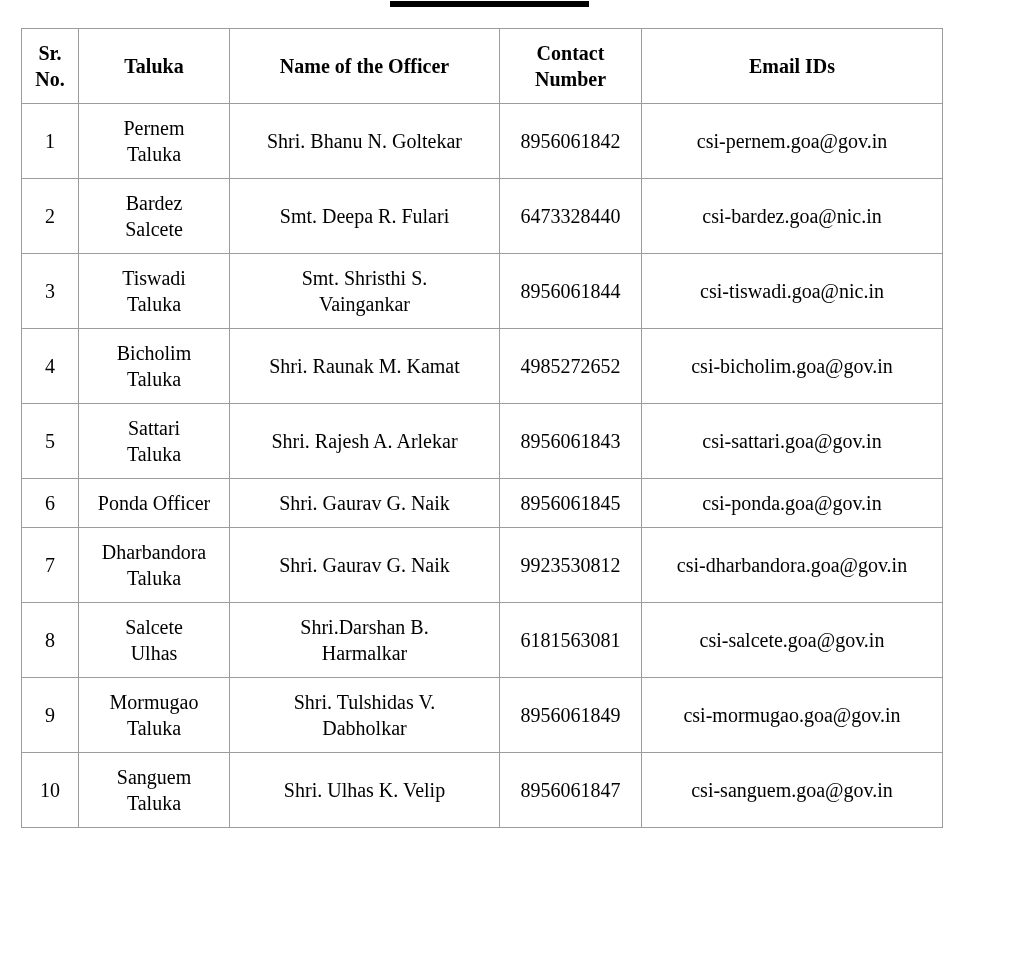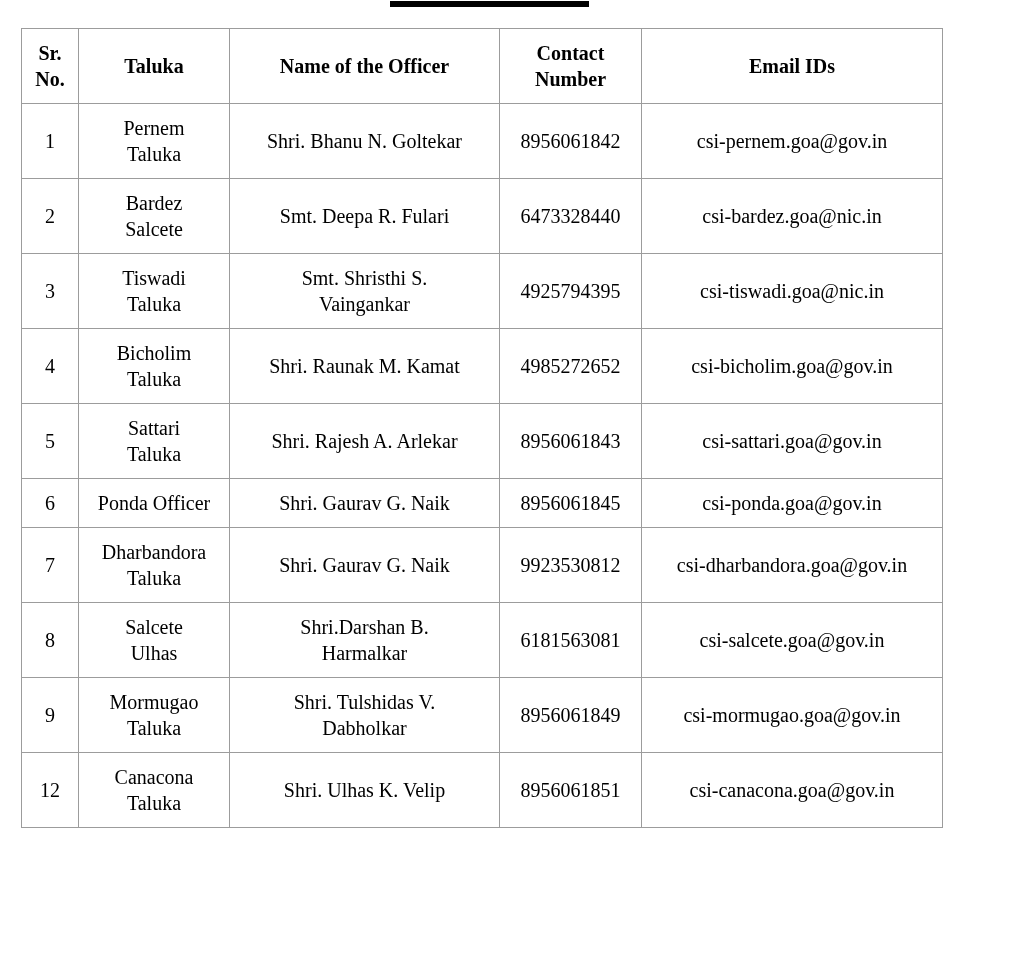--- a/index.html
+++ b/index.html
@@ -78,21 +78,21 @@
     <td>Smt. Deepa R. Fulari</td>
     <td>6473328440</td>
     <td>csi-bardez.goa@nic.in</td>
   </tr>
       <tr>
     <td>3</td>
     <td>Tiswadi
 Taluka</td>
     <td>Smt. Shristhi S.
 Vaingankar</td>
-    <td>4925794395</td>
+    <td>8956061844</td>
     <td>csi-tiswadi.goa@nic.in</td>
   </tr>
       <tr>
     <td>4</td>
     <td>Bicholim
 Taluka</td>
     <td>Shri. Raunak M. Kamat</td>
     <td>4985272652</td>
     <td>csi-bicholim.goa@gov.in</td>
   </tr>
@@ -131,21 +131,21 @@
       <tr>
     <td>9</td>
     <td>Mormugao
 Taluka</td>
     <td>Shri. Tulshidas V.
 Dabholkar</td>
     <td>8956061849</td>
     <td>csi-mormugao.goa@gov.in</td>
   </tr>
       <tr>
-    <td>12</td>
-    <td>Canacona
+    <td>10</td>
+    <td>Sanguem
 Taluka</td>
     <td>Shri. Ulhas K. Velip</td>
-    <td>8956061851</td>
-    <td>csi-canacona.goa@gov.in</td>
+    <td>8956061847</td>
+    <td>csi-sanguem.goa@gov.in</td>
   </tr>
     </tbody>
 </table>
 
 </body></html>

